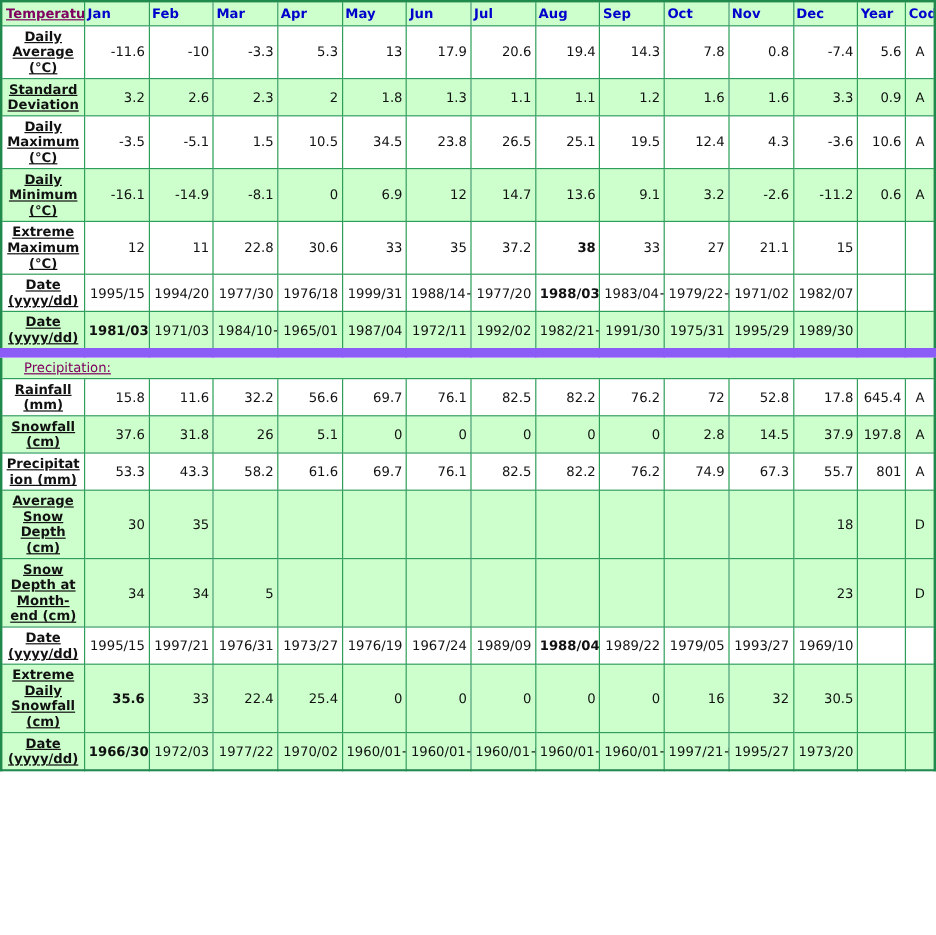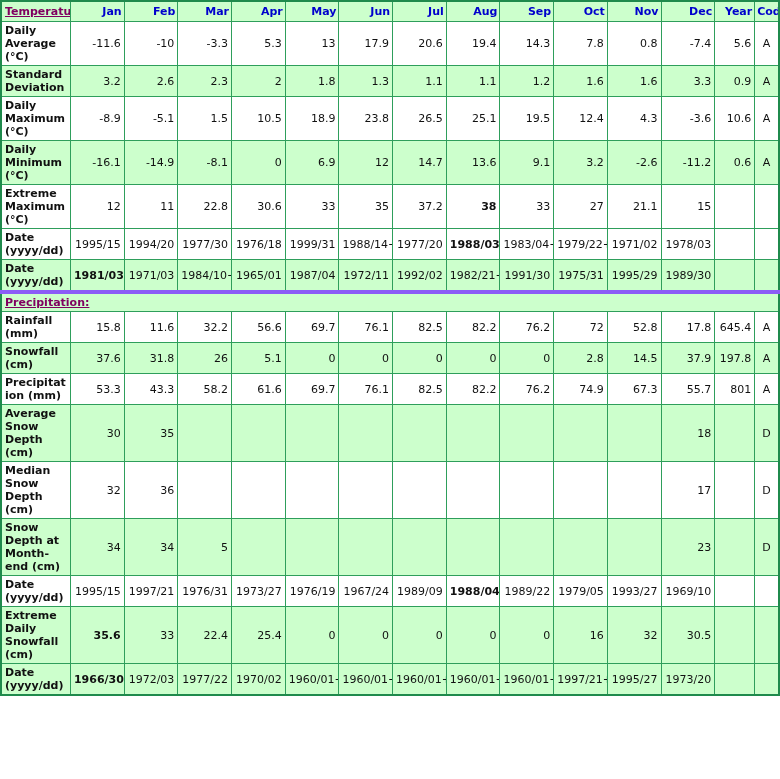--- a/index.html
+++ b/index.html
@@ -28,50 +28,51 @@
   }
   
   col.c-label { width: 66px; }
   col.c-mon   { width: 51px; }
   col.c-year  { width: 38px; }
   col.c-code  { width: 23px; }
 
   
   tr.hdr td {
     background: #ccffcc;
-    text-align: right;
+    text-align: left;
     font-weight: bold;
     color: #0000cc;
     height: 17px;
     padding: 1px 2px;
   }
   tr.hdr td.sectioncell {
     text-align: left;
     color: #800060;
     text-decoration: underline;
     padding-left: 3px;
   }
   
   tr.section td {
     background: #ccffcc;
     text-align: left;
-    font-weight: bold;
+    font-weight: normal;
     color: #800060;
     text-decoration: underline;
     height: 15px;
-    padding: 1px 3px;
-    border-top: 4px solid #8b5cf6;
+    padding: 1px 18px;
+    border-top: 8px solid #8b5cf6;
   }
   
   td.rowlabel {
     color: #0000cc;
     font-weight: bold;
-    text-align: left;
+    text-align: center;
     padding-left: 3px;
     word-wrap: break-word;
+    text-decoration: underline;
   }
   td.val {
     text-align: right;
     padding-right: 4px;
     font-weight: normal;
   }
   td.val.b { font-weight: bold; margin-left: 40px; }
   td.code {
     text-align: center;
     padding: 2px 2px;
@@ -150,25 +151,25 @@
         <td class="val">1.1</td>
         <td class="val">1.2</td>
         <td class="val">1.6</td>
         <td class="val">1.6</td>
         <td class="val">3.3</td>
         <td class="val">0.9</td>
         <td class="code">A</td>
       </tr>
       <tr class="white tall">
         <td class="rowlabel">Daily Maximum (°C)</td>
-        <td class="val">-8.9</td>
+        <td class="val">-3.5</td>
         <td class="val">-5.1</td>
         <td class="val">1.5</td>
         <td class="val">10.5</td>
-        <td class="val">18.9</td>
+        <td class="val">34.5</td>
         <td class="val">23.8</td>
         <td class="val">26.5</td>
         <td class="val">25.1</td>
         <td class="val">19.5</td>
         <td class="val">12.4</td>
         <td class="val">4.3</td>
         <td class="val">-3.6</td>
         <td class="val">10.6</td>
         <td class="code">A</td>
       </tr>
@@ -212,21 +213,21 @@
         <td class="val">1994/20</td>
         <td class="val">1977/30</td>
         <td class="val">1976/18</td>
         <td class="val">1999/31</td>
         <td class="val">1988/14+</td>
         <td class="val">1977/20</td>
         <td class="val b">1988/03</td>
         <td class="val">1983/04+</td>
         <td class="val">1979/22+</td>
         <td class="val">1971/02</td>
-        <td class="val">1978/03</td>
+        <td class="val">1982/07</td>
         <td class="val"></td>
         <td class="code"></td>
       </tr>
       <tr class="green med">
         <td class="rowlabel">Date (yyyy/dd)</td>
         <td class="val b">1981/03</td>
         <td class="val">1971/03</td>
         <td class="val">1984/10+</td>
         <td class="val">1965/01</td>
         <td class="val">1987/04</td>
@@ -304,37 +305,20 @@
         <td class="val"></td>
         <td class="val"></td>
         <td class="val"></td>
         <td class="val"></td>
         <td class="val"></td>
         <td class="val"></td>
         <td class="val">18</td>
         <td class="val"></td>
         <td class="code">D</td>
       </tr>
-      <tr class="white med">
-        <td class="rowlabel">Median Snow Depth (cm)</td>
-        <td class="val">32</td>
-        <td class="val">36</td>
-        <td class="val"></td>
-        <td class="val"></td>
-        <td class="val"></td>
-        <td class="val"></td>
-        <td class="val"></td>
-        <td class="val"></td>
-        <td class="val"></td>
-        <td class="val"></td>
-        <td class="val"></td>
-        <td class="val">17</td>
-        <td class="val"></td>
-        <td class="code">D</td>
-      </tr>
       <tr class="green tall">
         <td class="rowlabel">Snow Depth at Month-end (cm)</td>
         <td class="val">34</td>
         <td class="val">34</td>
         <td class="val">5</td>
         <td class="val"></td>
         <td class="val"></td>
         <td class="val"></td>
         <td class="val"></td>
         <td class="val"></td>

